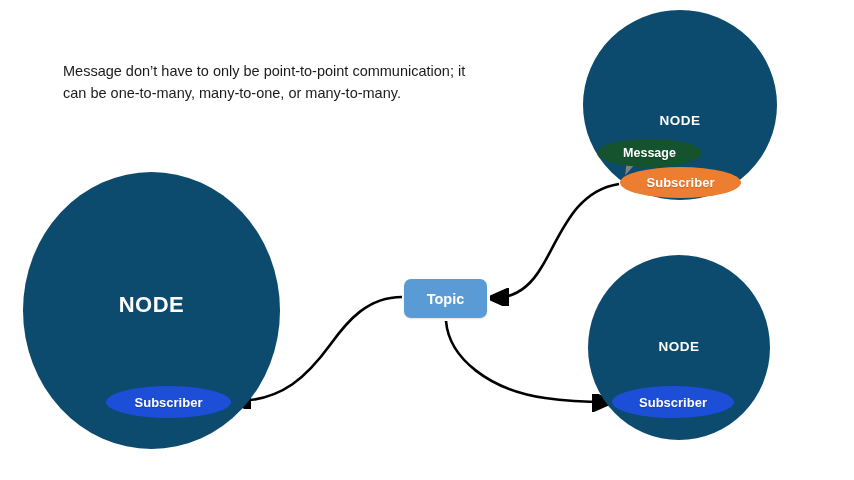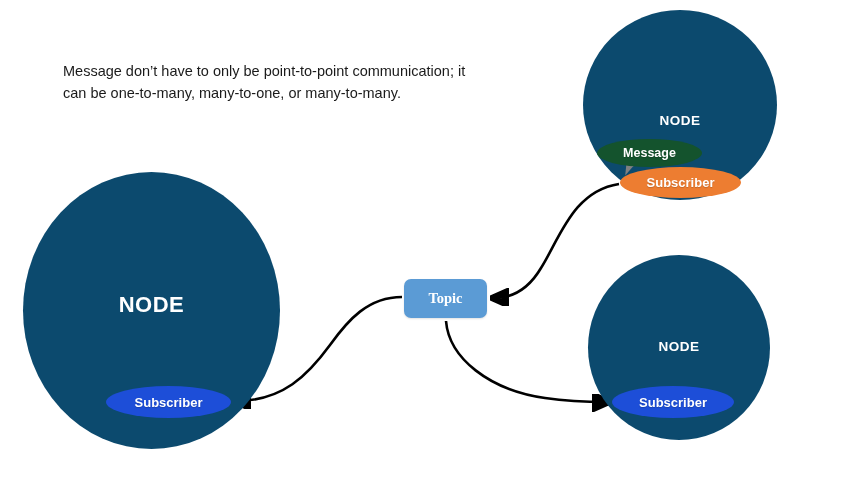--- a/index.html
+++ b/index.html
@@ -82,21 +82,20 @@
   
   #topic-box{
     position:absolute;
     left:404px;top:279px;
     width:83px;height:39px;
     background:#5B9BD5;
     border-radius:7px;
     display:flex;align-items:center;justify-content:center;
     color:#ffffff;font-weight:bold;font-size:14.5px;
     box-shadow:0 1px 2px rgba(0,0,0,.12);
-    font-family:Liberation Serif, serif;
   }
 
   
   #connectors{position:absolute;left:0;top:0;width:854px;height:480px;}
   #connectors path{fill:none;stroke:#000000;stroke-width:2.6;}
 </style>
 </head>
 <body>
 
 <div class="stage">

